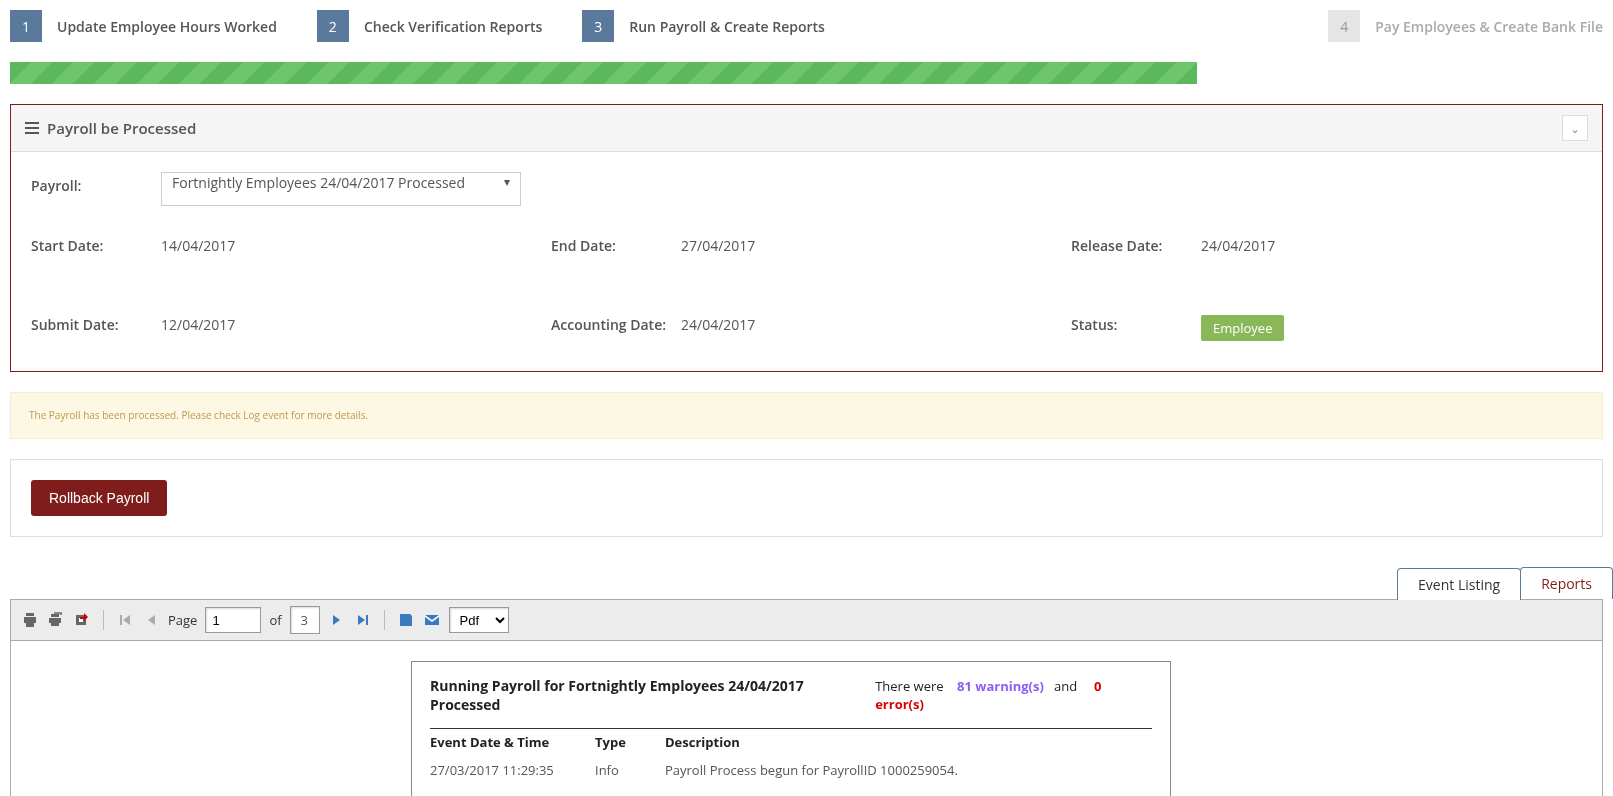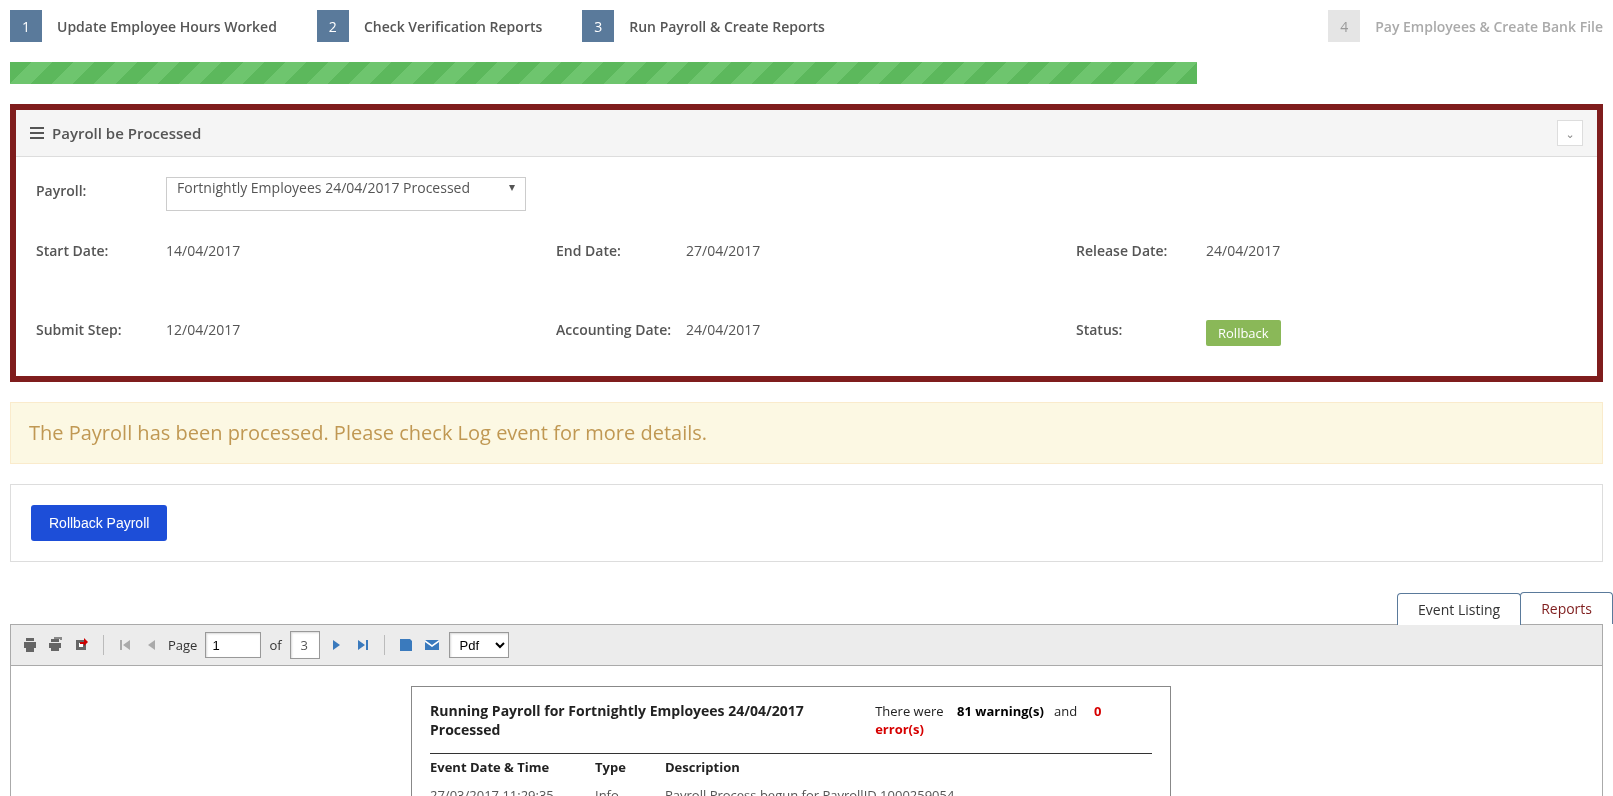--- a/index.html
+++ b/index.html
@@ -55,21 +55,21 @@
       -45deg,
       #5cb85c,
       #5cb85c 15px,
       #6ec56e 15px,
       #6ec56e 30px
     );
     flex: 0 0 74.5%;
   }
   .panel {
     margin: 0 10px 20px 10px;
-    border: 6px solid #7f1d1d;
+    border: 1px solid #7f1d1d;
   }
   .panel-header {
     background: #f5f5f5;
     border-bottom: 1px solid #ddd;
     padding: 10px 14px;
     display: flex;
     align-items: center;
     justify-content: space-between;
     cursor: pointer;
   }
@@ -170,40 +170,40 @@
     font-size: 13px;
     border-radius: 2px;
     display: inline-block;
   }
   .alert {
     margin: 0 10px 20px 10px;
     background: #fcf8e3;
     border: 1px solid #faebcc;
     color: #c09853;
     padding: 15px 18px;
-    font-size: 20px;
+    font-size: 10px;
     line-height: 1.5;
   }
   .alert strong { font-weight: 700; }
   .btn-row {
     margin: 0 10px 30px 10px;
     border: 1px solid #ddd;
     padding: 20px;
     display: flex;
     gap: 10px;
   }
   .btn {
     border: none;
     color: #fff;
     padding: 10px 18px;
     font-size: 14px;
     border-radius: 3px;
     cursor: pointer;
   }
-  .btn-orange { background: #1d4ed8; text-align: center; }
+  .btn-orange { background: #7f1d1d; text-align: center; }
   .btn-blue { background: #337ab7; }
   .tabs-row {
     display: flex;
     justify-content: flex-end;
     margin: 0 0;
     position: relative;
     z-index: 1;
   }
   .tab {
     border: 1px solid #5a7a9b;
@@ -293,21 +293,21 @@
   }
   .report-title {
     font-size: 14px;
     font-weight: 700;
     color: #222;
   }
   .report-summary {
     font-size: 13px;
     color: #222;
   }
-  .report-warn { color: #000000; font-weight: 700; }
+  .report-warn { color: #8b5cf6; font-weight: 700; }
   .report-err { color: #d60000; font-weight: 700; }
   .event-table {
     width: 100%;
     font-size: 13px;
     border-collapse: collapse;
   }
   .event-table th {
     text-align: left;
     font-weight: 700;
     color: #222;
@@ -374,27 +374,27 @@
       </div>
     </div>
     <div class="info-grid">
       <div class="info-label">Start Date:</div>
       <div class="info-val">14/04/2017</div>
       <div class="info-label">End Date:</div>
       <div class="info-val">27/04/2017</div>
       <div class="info-label">Release Date:</div>
       <div class="info-val">24/04/2017</div>
 
-      <div class="info-label">Submit Step:</div>
+      <div class="info-label">Submit Date:</div>
       <div class="info-val">12/04/2017</div>
       <div class="info-label">Accounting Date:</div>
       <div class="info-val">24/04/2017</div>
       <div class="info-label">Status:</div>
       <div class="info-val">
-        <span class="badge">Rollback</span>
+        <span class="badge">Employee</span>
       </div>
     </div>
   </div>
 </div>
 
 <div class="alert">
   <div>The Payroll has been processed. Please check Log event for more details.</div>
 </div>
 
 <div class="btn-row">

